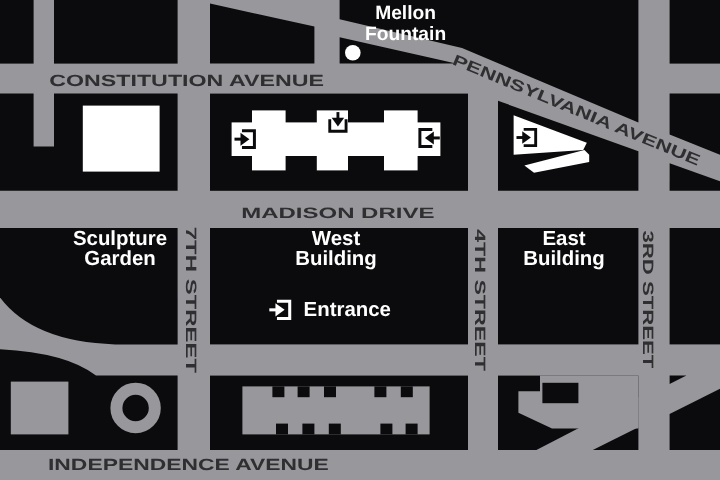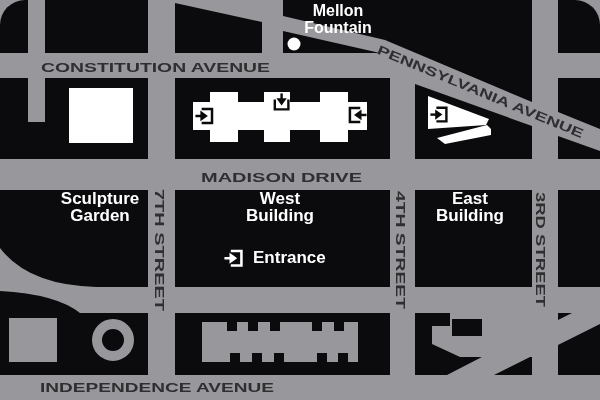--- a/index.html
+++ b/index.html
@@ -1,16 +1,16 @@
 <!DOCTYPE html>
 <html style="--road-gray: #98989C; --block-black: #0B0B0D; --street-text: #2F2F32; --label-white: #FFFFFF;"><head>
 <meta charset="utf-8">
 <style>
   html,body{margin:0;padding:0;background:#98989C;}
-  #map-root{position:relative;width:600px;height:400px;overflow:hidden;background:var(--road-gray,#98989C);border-radius:25px;}
+  #map-root{position:relative;width:600px;height:400px;overflow:hidden;background:var(--road-gray,#98989C);}
   svg{display:block;}
   .block{fill:var(--block-black,#0B0B0D);}
   .road{fill:var(--road-gray,#98989C);}
   .white-shape{fill:#FFFFFF;}
   .road-text{fill:var(--street-text,#2F2F32);font-family:"Liberation Sans",sans-serif;font-weight:bold;}
   .place-text{fill:#FFFFFF;font-family:"Liberation Sans",sans-serif;font-weight:bold;font-size:17px;}
   .marker-text{fill:#FFFFFF;font-family:"Liberation Sans",sans-serif;font-weight:bold;font-size:16px;}
   .ic-black{color:#0B0B0D;}
   .ic-white{color:#FFFFFF;}
 </style>

